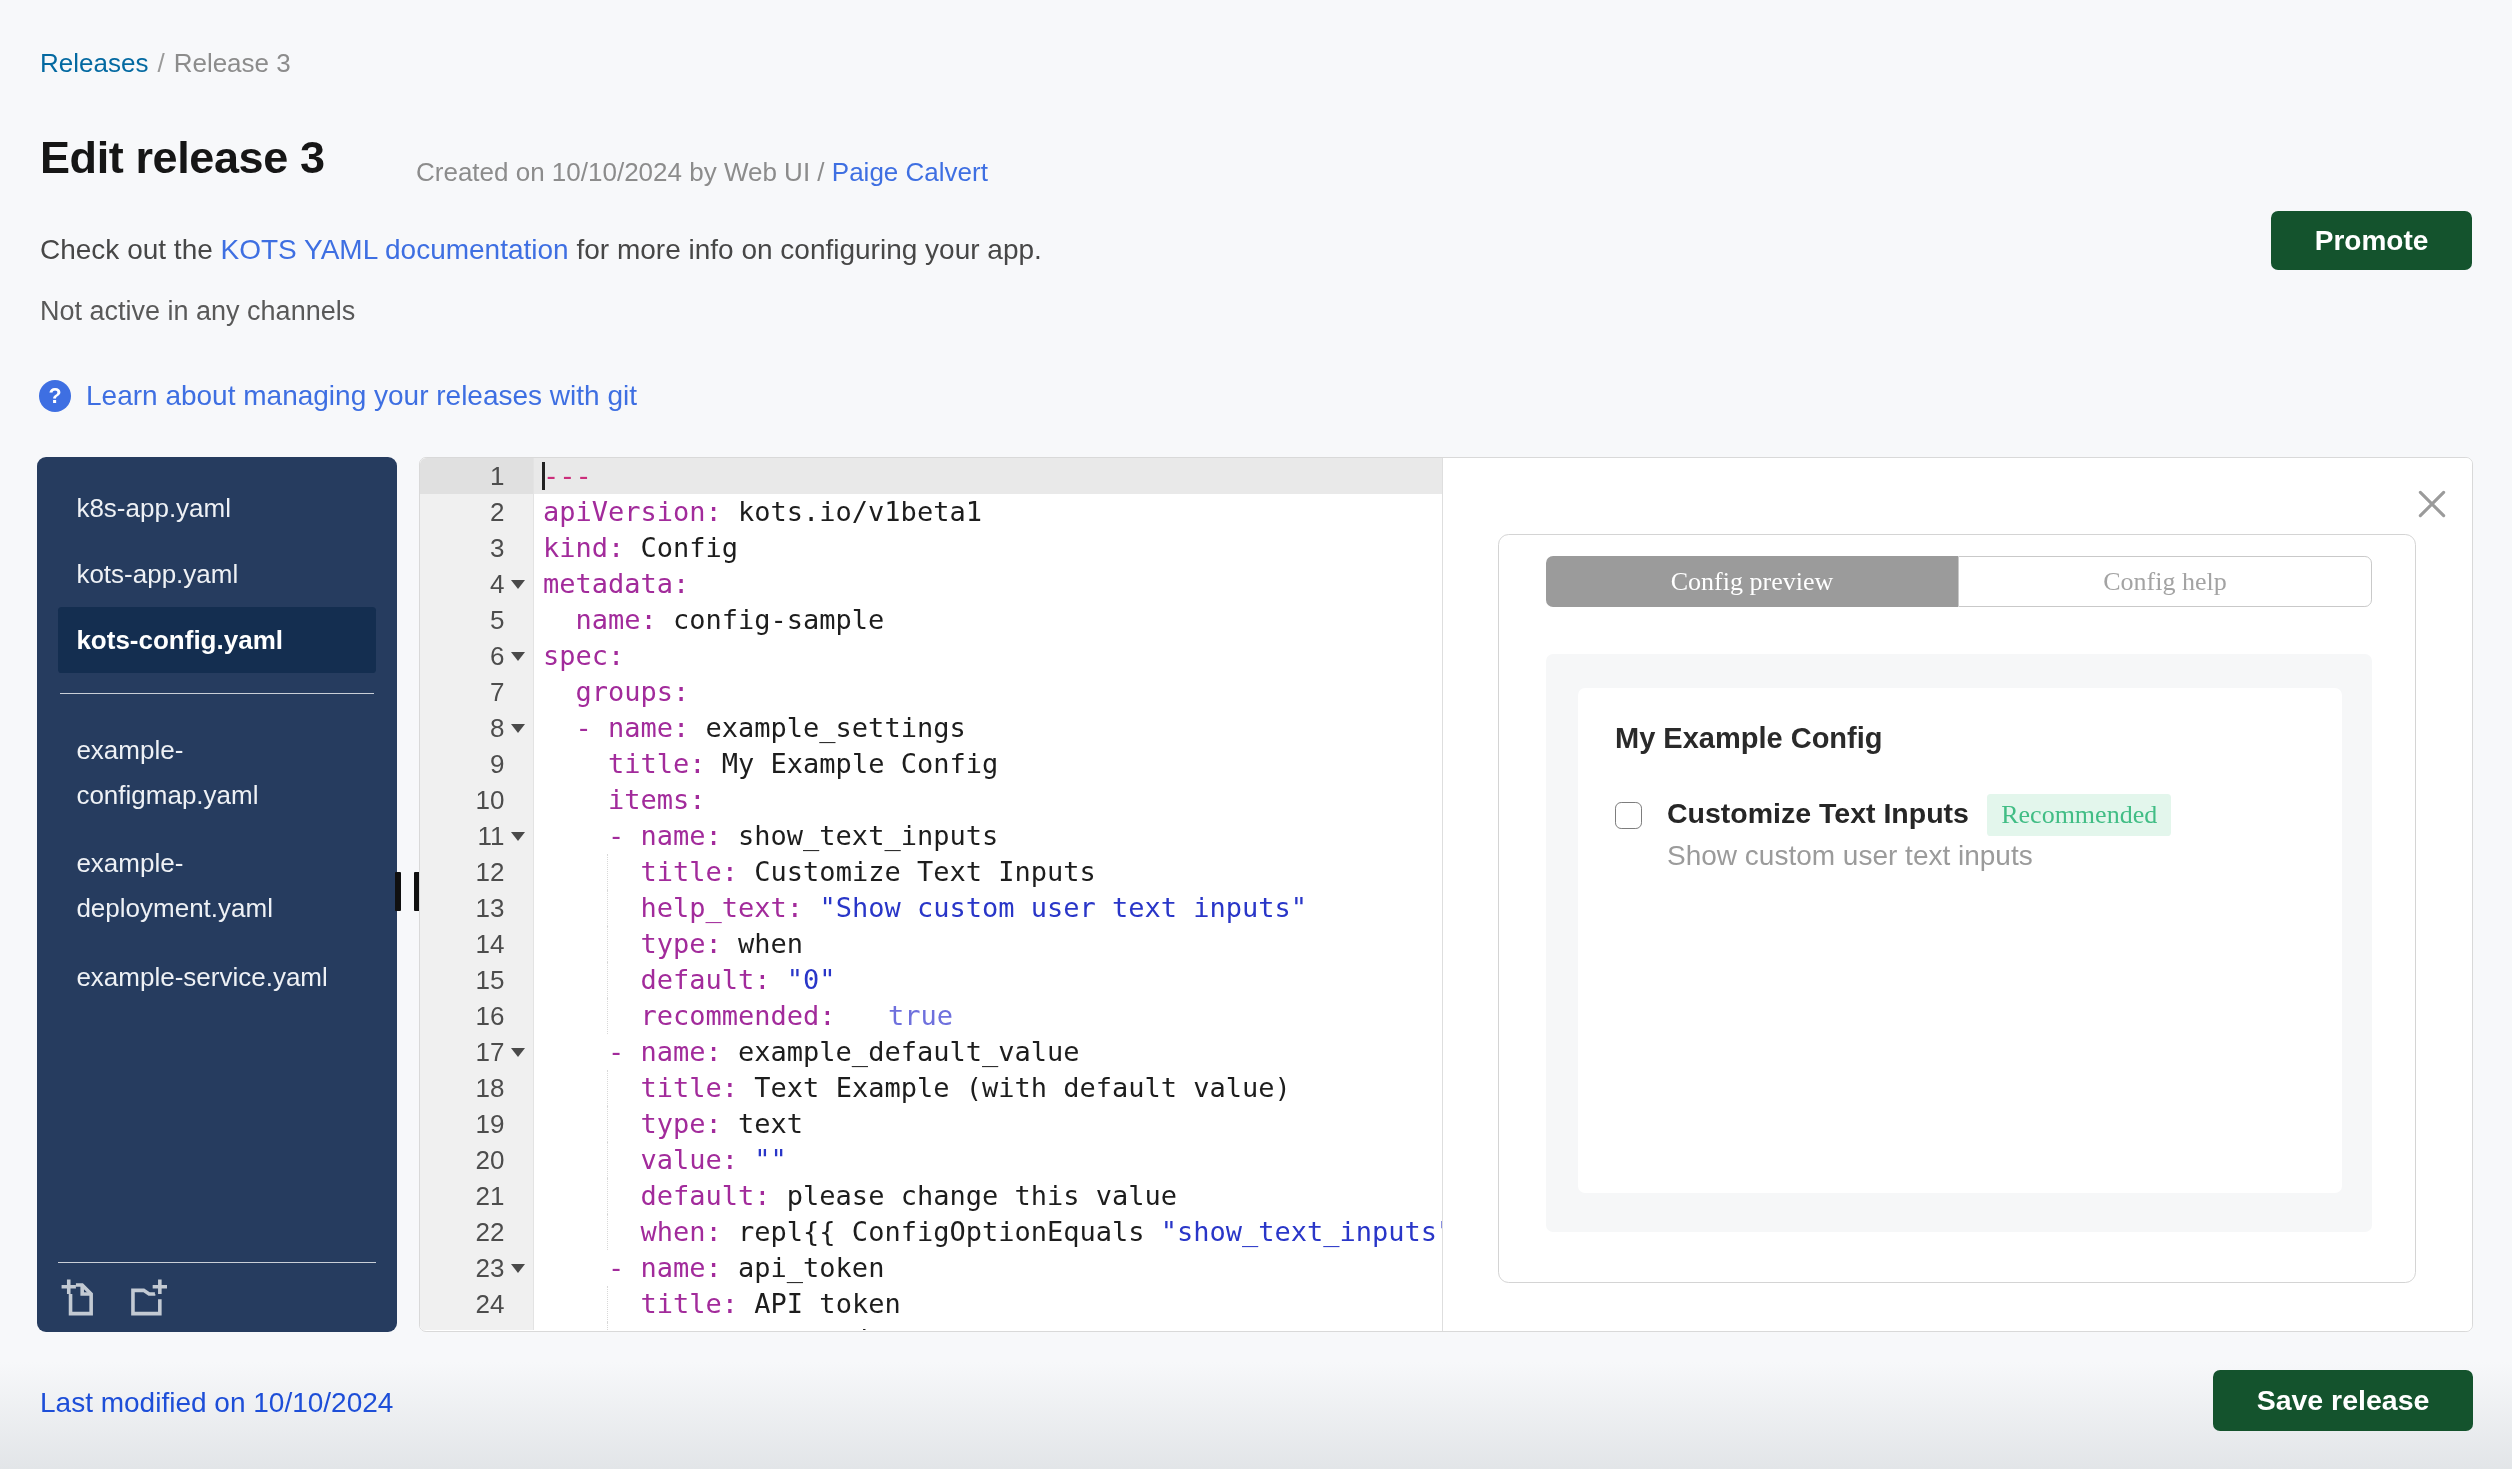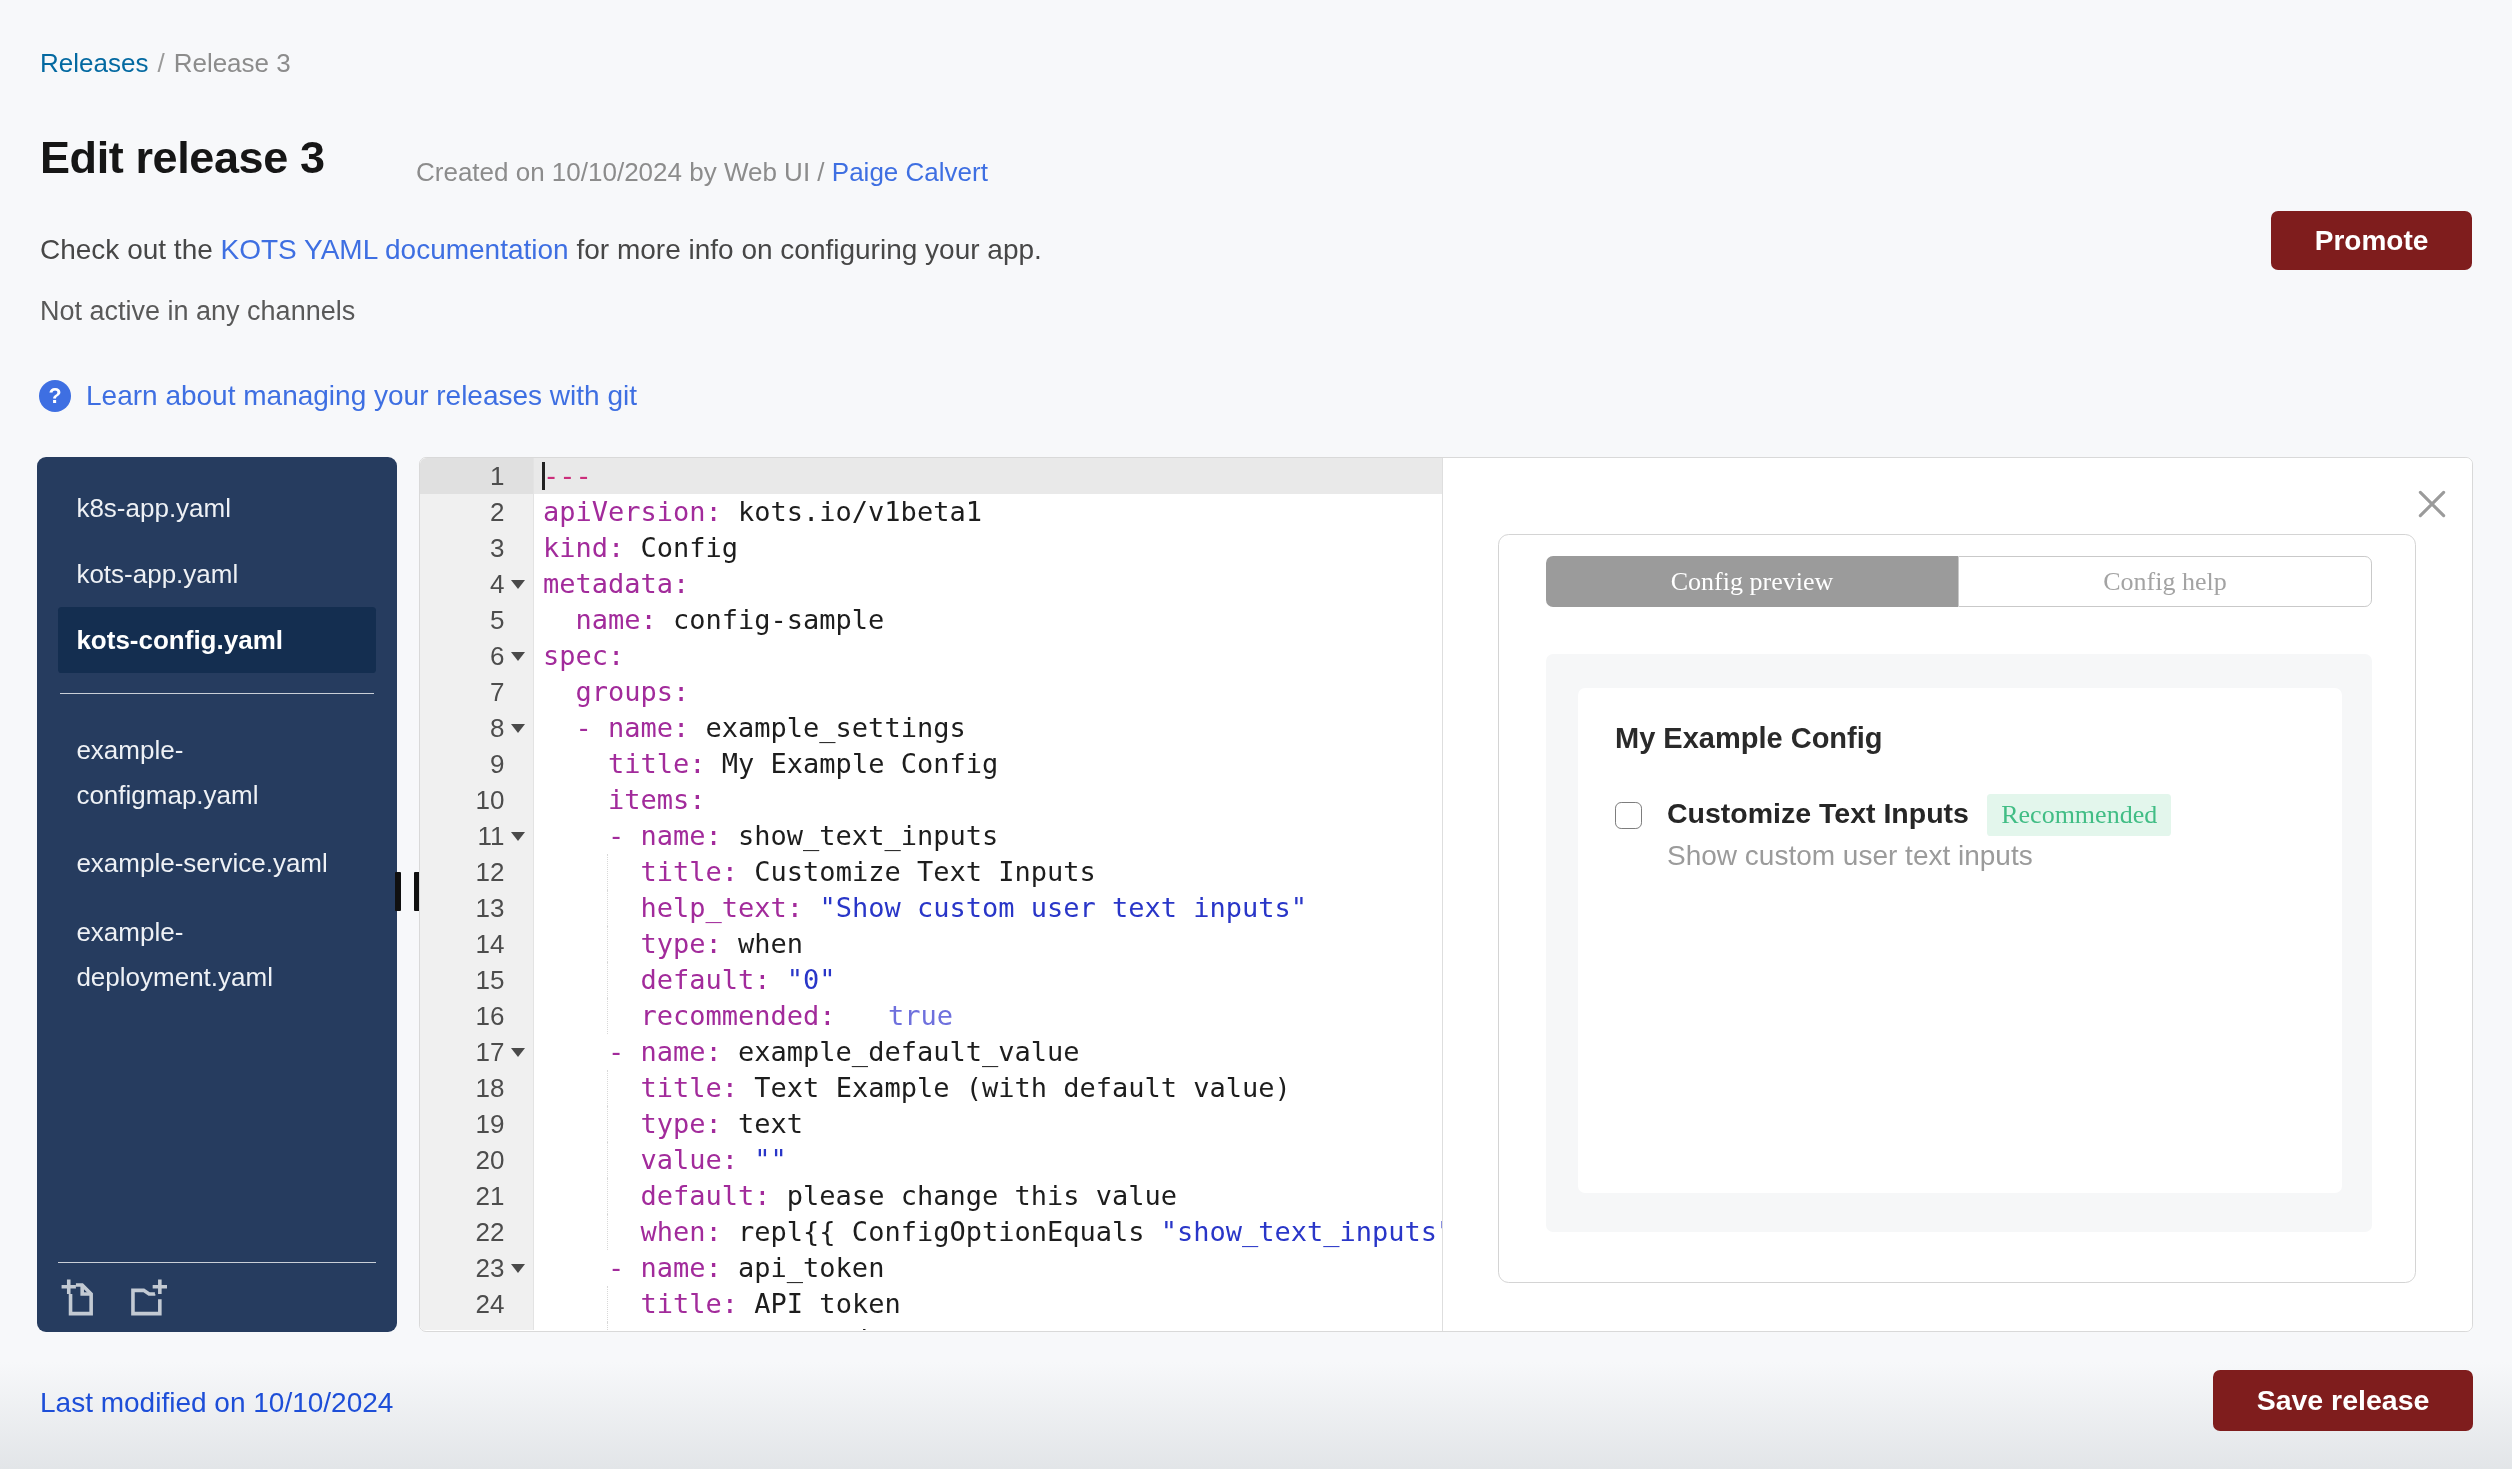--- a/index.html
+++ b/index.html
@@ -15,21 +15,21 @@
   .page-title{left:40px;top:132px;font-size:45px;font-weight:800;color:#161616;letter-spacing:-0.4px;}
   .created{left:416px;top:157px;font-size:26px;color:#8c8c8c;}
   .created a{color:#3e6fe2;text-decoration:none;}
   .docs-line{left:40px;top:234px;font-size:28px;color:#474747;}
   .docs-line .lnk{color:#3e6fe2;cursor:pointer;}
   .chan-status{left:40px;top:296px;font-size:27px;color:#595959;}
   .git-row{left:39px;top:380px;display:flex;align-items:center;gap:15px;}
   .q-icon{width:32px;height:32px;border-radius:50%;background:#3e6fe2;color:#fff;font-size:21.4px;
           font-weight:bold;display:flex;align-items:center;justify-content:center;}
   .git-link{font-size:28px;color:#3e6fe2;cursor:pointer;}
-  .btn{display:flex;align-items:center;justify-content:center;background:#7f1d1d;color:#fff;
+  .btn{display:flex;align-items:center;justify-content:center;background:#14532d;color:#fff;
        font-weight:bold;border-radius:7.1px;cursor:pointer;}
   .promote{left:2271px;top:211px;width:201px;height:59px;font-size:28px;}
   .save{left:2213px;top:1370px;width:260px;height:61px;font-size:28.5px;}
 
   
   .sidebar{left:37px;top:457px;width:360px;height:875px;background:#263c5f;border-radius:9px;
            box-sizing:border-box;padding:18px 21.4px;color:#eef1f5;}
   .file-item{font-size:26px;line-height:41px;padding:12.5px 18px;border-radius:3.6px;cursor:pointer;
              word-break:break-word;}
   .file-item.two{line-height:45px;padding:11.6px 18px;}
@@ -123,22 +123,22 @@
 
 <div class="abs btn promote">Promote</div>
 
 <div class="abs sidebar">
   <div class="file-item">k8s-app.yaml</div>
   <div class="file-item">kots-app.yaml</div>
   <div class="file-item selected">kots-config.yaml</div>
   <hr class="side-hr">
   <div class="grp2">
     <div class="file-item two">example-configmap.yaml</div>
+    <div class="file-item two">example-deployment.yaml</div>
     <div class="file-item two">example-service.yaml</div>
-    <div class="file-item two">example-deployment.yaml</div>
   </div>
   <div class="sidebar-foot">
     <svg class="foot-ic" viewBox="0 0 48 48" fill="none">
       <path d="M14 10 H27 L37 20 V42 H14 Z" stroke="#c3cad3" stroke-width="4"></path>
       <path d="M27 10 V20 H37" stroke="#c3cad3" stroke-width="4"></path>
       <path d="M12 4 V20 M4 12 H20" stroke="#263c5f" stroke-width="11"></path>
       <path d="M12 4 V20 M4 12 H20" stroke="#c3cad3" stroke-width="4"></path>
     </svg>
     <svg class="foot-ic" viewBox="0 0 48 48" fill="none">
       <path d="M40 26 V42 H10 V16 H22 L28 20 H35" stroke="#c3cad3" stroke-width="4"></path>

